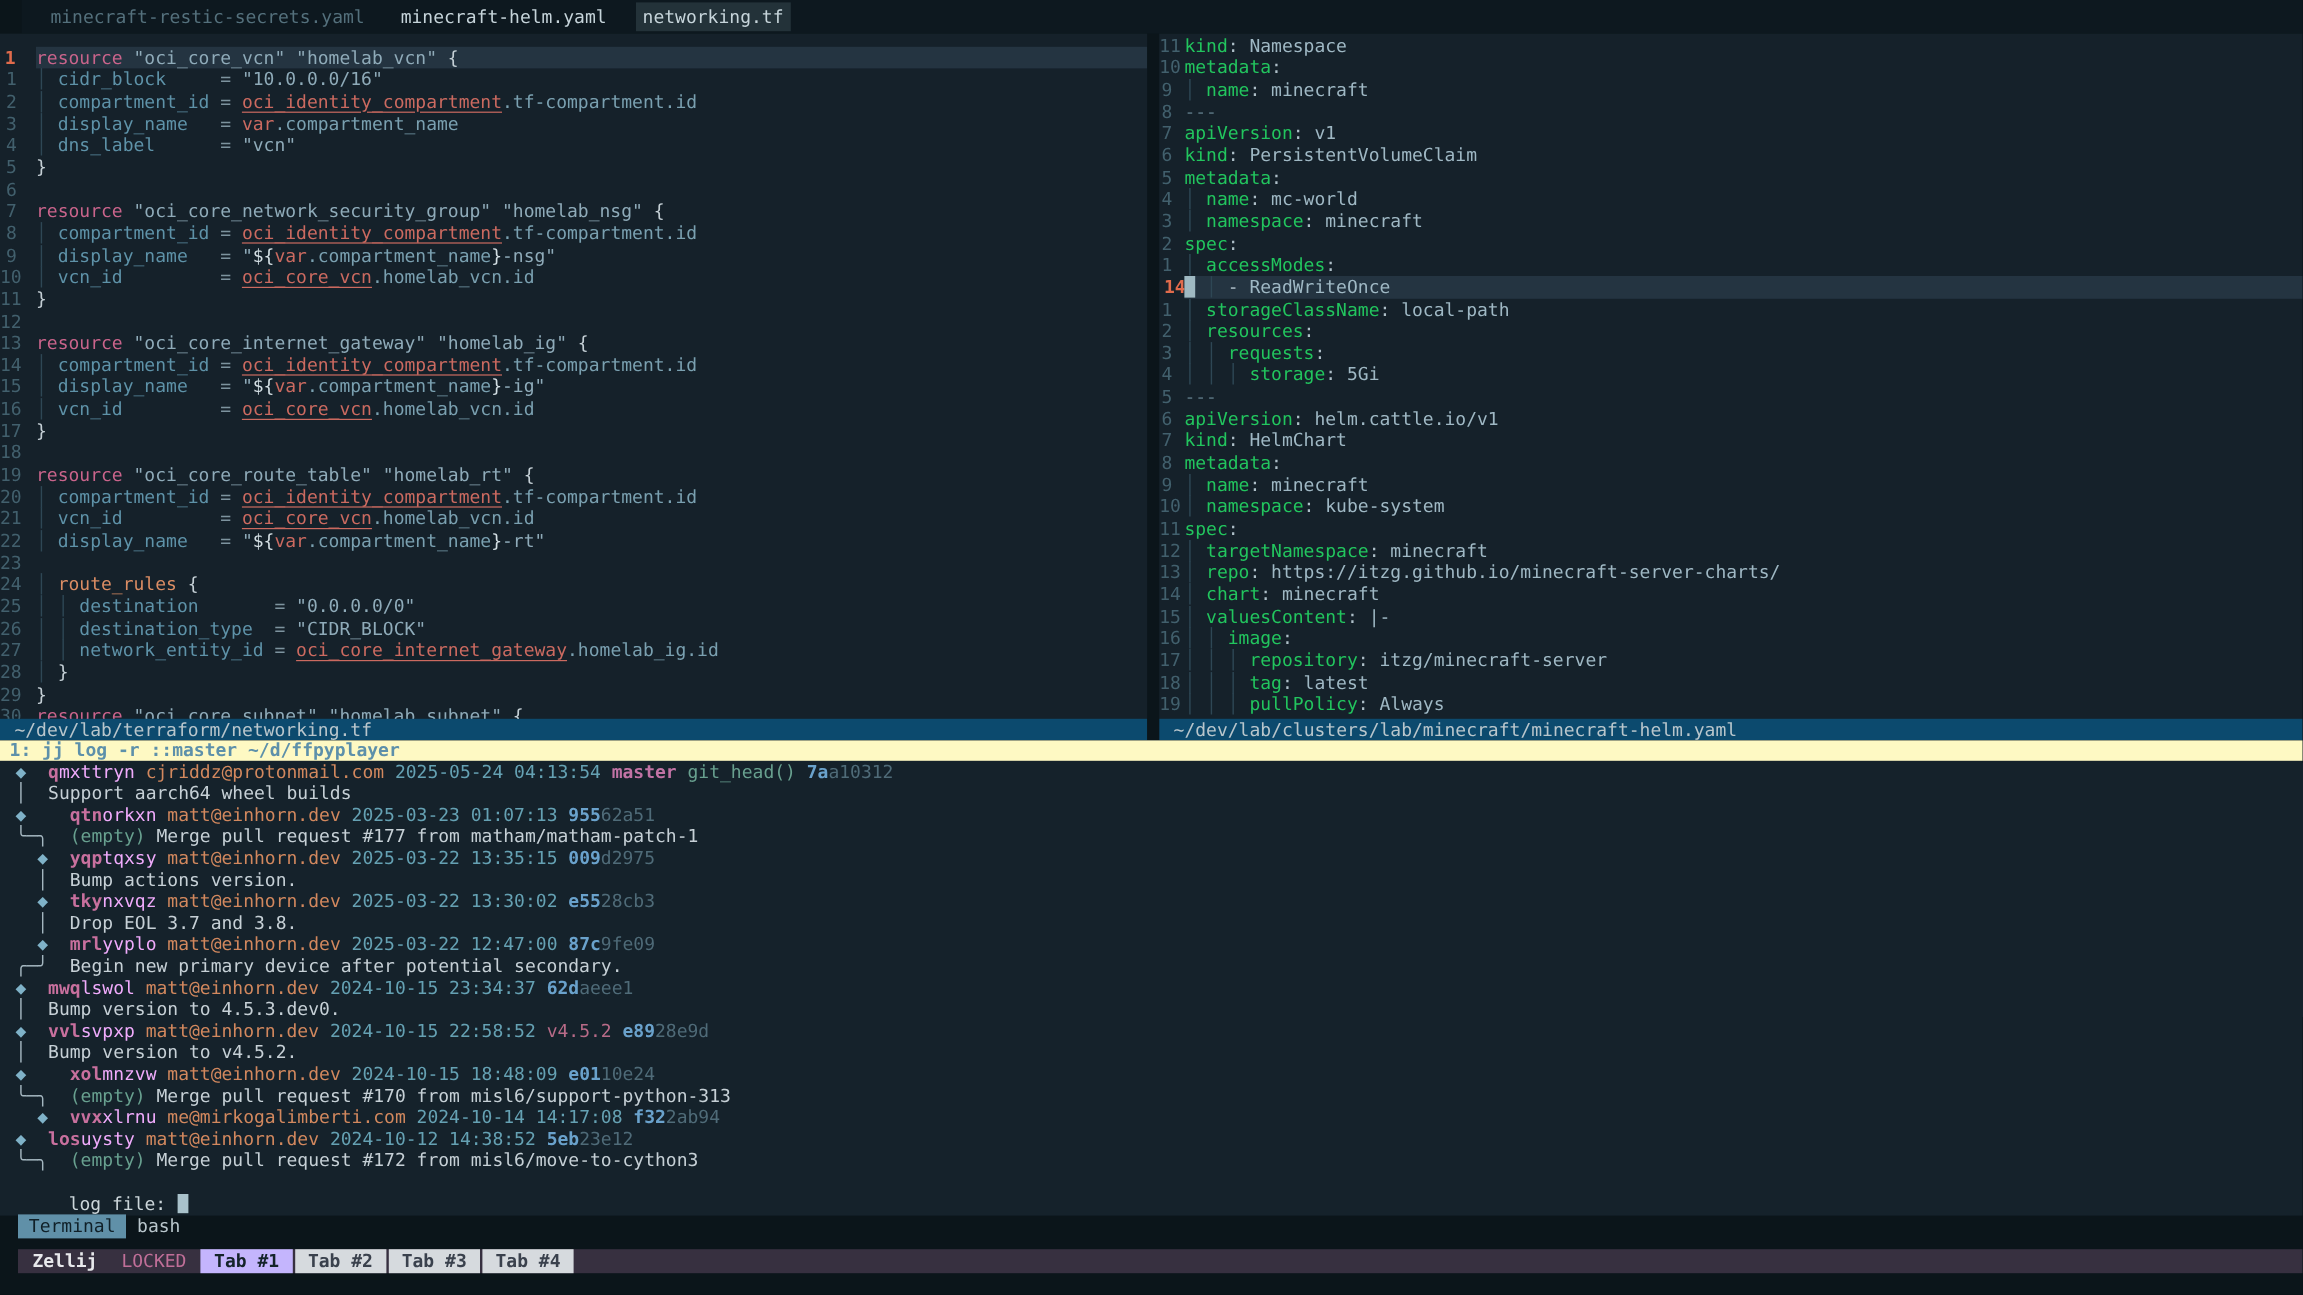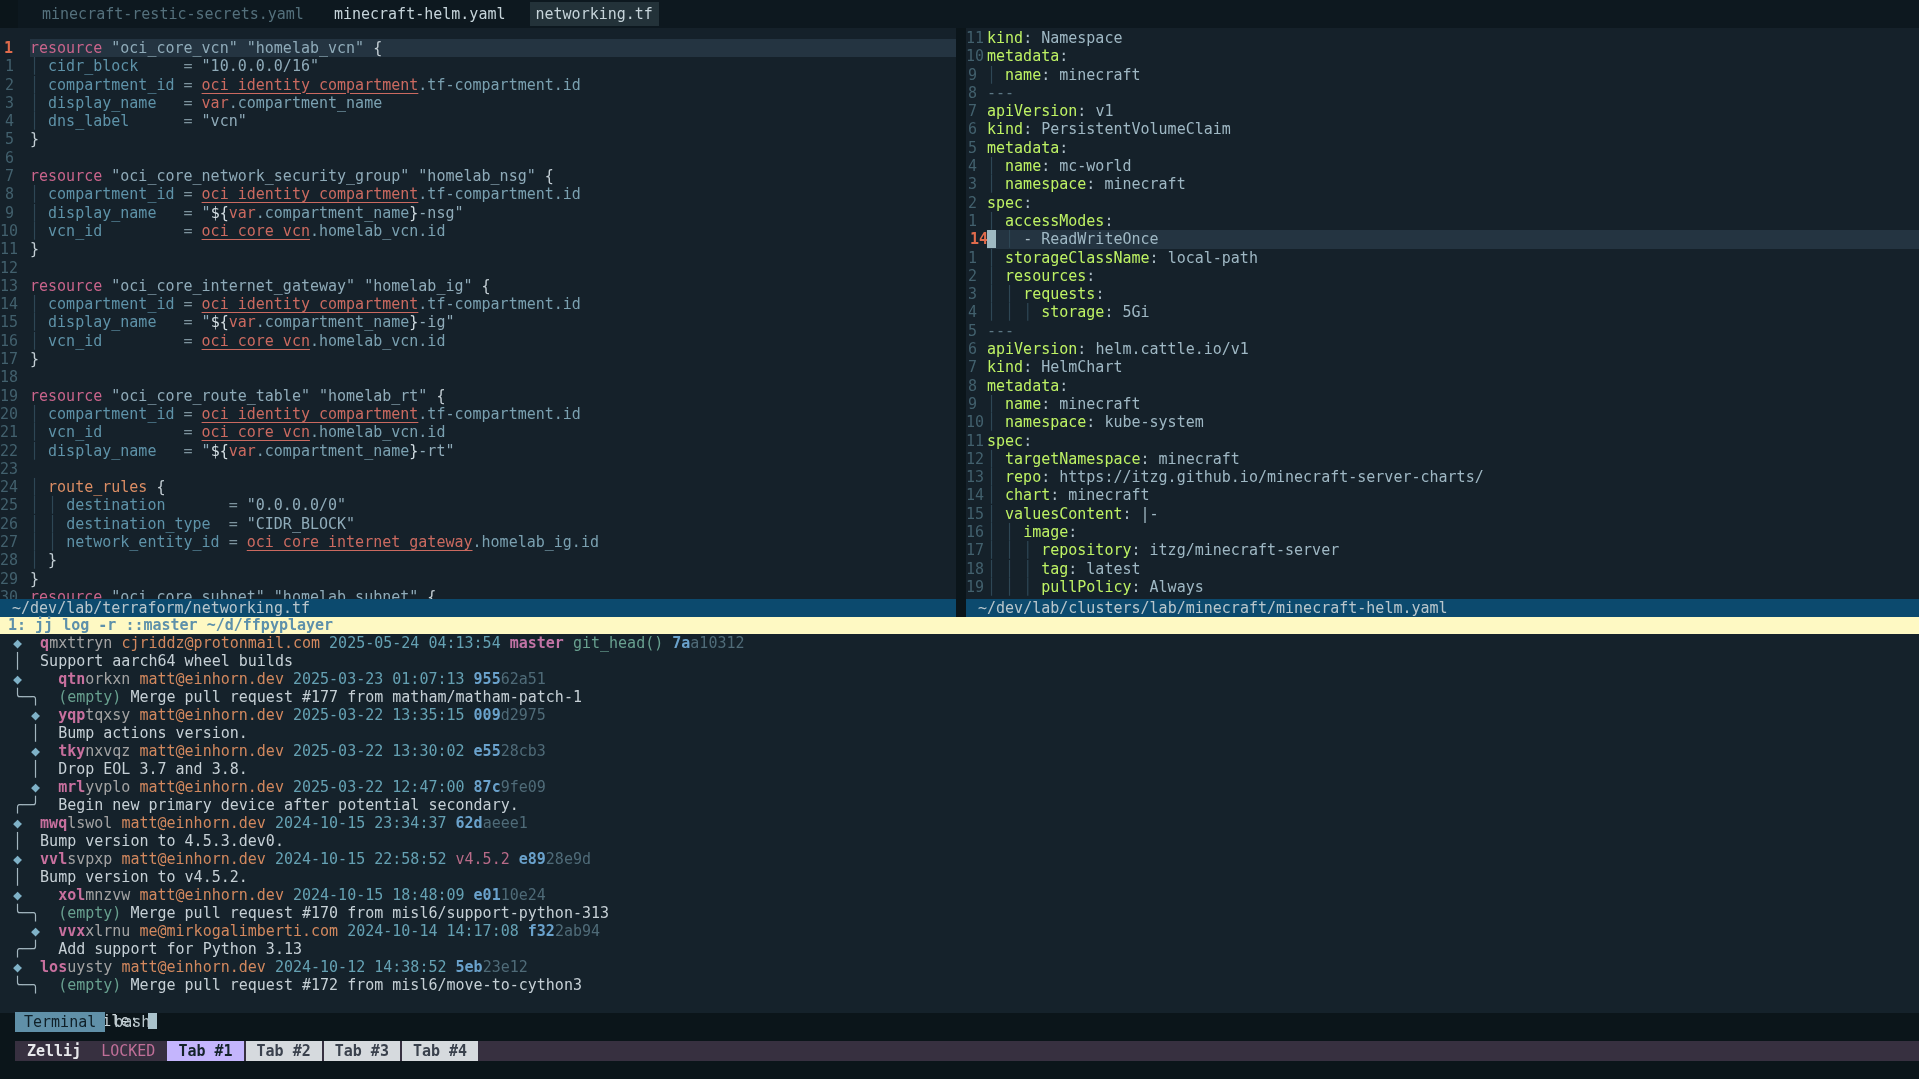--- a/index.html
+++ b/index.html
@@ -33,31 +33,31 @@
   .row.hl .code { background:#243441; }
   .statusline {
     position:absolute; left:0; bottom:0; width:100%; height:18.3px; line-height:18.3px;
     color:#b9c6cc; padding-left:12px; white-space:pre; background:#0c4a6e;
   }
   
   .s-kw{color:#c9648b} .s-str{color:#8fabb9} .s-attr{color:#5e92a8}
   .s-red{color:#cb6a60} .s-redu{color:#cb6a60; text-decoration:underline; text-underline-offset:3px;}
   .s-mem{color:#7aa0b0} .s-op{color:#7d939e} .s-pun{color:#c4cfd5}
   .s-ora{color:#db8d64} .s-interp{color:#d3dee3} .s-g{color:#2e4755}
-  .s-t{color:#aebfc8} .s-key{color:#bef264} .s-val{color:#9fb8c4} .s-dim{color:#5b7683}
+  .s-t{color:#aebfc8} .s-key{color:#22c55e} .s-val{color:#9fb8c4} .s-dim{color:#5b7683}
   .s-cur{background:#9fb9c2;}
   
   .pane-term { position:absolute; left:0; top:617px; width:1919px; height:396px; background:#15222b; }
   .term-title { height:17px; line-height:17px; padding-left:8px; color:#5d90aa; font-weight:bold; white-space:pre; background:#fef9c3; }
   .trow { height:18px; line-height:18px; padding-left:13px; white-space:pre; color:#c6d0d6; }
   .prow { height:18px; line-height:18px; padding-left:3px; white-space:pre; color:#ccd6da; }
   .cursor-block { display:inline-block; width:9px; height:16px; background:#a9c2cb; vertical-align:-3px; }
   
   .s-node{color:#7fb2c8} .s-line{color:#a3b6bf}
-  .s-cidp{color:#c8709e;font-weight:bold} .s-cid{color:#a3a3a3}
+  .s-cidp{color:#c8709e;font-weight:bold} .s-cid{color:#f0abfc}
   .s-email{color:#d2885e} .s-ts{color:#65a1b3}
   .s-branch{color:#c173a5;font-weight:bold} .s-head{color:#68a08f}
   .s-tag{color:#b86b88} .s-empty{color:#68a08f}
   .s-hashp{color:#6aa2cc;font-weight:bold} .s-hash{color:#4f6b78}
   .s-desc{color:#c6d0d6}
   
   .panebar { position:absolute; left:15px; top:1011px; height:21px; display:flex; align-items:center; gap:9px; }
   .badge { background:#6090a8; color:#102028; padding:1px 9px; white-space:pre; }
   .badge-sub { color:#b9c6cc; white-space:pre; }
   
@@ -354,21 +354,20 @@
         <div class="trow"><span class="s-t">  </span><span class="s-line">│</span><span class="s-t">  </span><span class="s-desc">Drop EOL 3.7 and 3.8.</span></div>
         <div class="trow"><span class="s-t">  </span><span class="s-node">◆</span><span class="s-t">  </span><span class="s-cidp">mrl</span><span class="s-cid">yvplo</span><span class="s-t"> </span><span class="s-email">matt@einhorn.dev</span><span class="s-t"> </span><span class="s-ts">2025-03-22 12:47:00</span><span class="s-t"> </span><span class="s-hashp">87c</span><span class="s-hash">9fe09</span></div>
         <div class="trow"><span class="s-line">╭─╯</span><span class="s-t">  </span><span class="s-desc">Begin new primary device after potential secondary.</span></div>
         <div class="trow"><span class="s-node">◆</span><span class="s-t">  </span><span class="s-cidp">mwq</span><span class="s-cid">lswol</span><span class="s-t"> </span><span class="s-email">matt@einhorn.dev</span><span class="s-t"> </span><span class="s-ts">2024-10-15 23:34:37</span><span class="s-t"> </span><span class="s-hashp">62d</span><span class="s-hash">aeee1</span></div>
         <div class="trow"><span class="s-line">│</span><span class="s-t">  </span><span class="s-desc">Bump version to 4.5.3.dev0.</span></div>
         <div class="trow"><span class="s-node">◆</span><span class="s-t">  </span><span class="s-cidp">vvl</span><span class="s-cid">svpxp</span><span class="s-t"> </span><span class="s-email">matt@einhorn.dev</span><span class="s-t"> </span><span class="s-ts">2024-10-15 22:58:52</span><span class="s-t"> </span><span class="s-tag">v4.5.2</span><span class="s-t"> </span><span class="s-hashp">e89</span><span class="s-hash">28e9d</span></div>
         <div class="trow"><span class="s-line">│</span><span class="s-t">  </span><span class="s-desc">Bump version to v4.5.2.</span></div>
         <div class="trow"><span class="s-node">◆</span><span class="s-t">    </span><span class="s-cidp">xol</span><span class="s-cid">mnzvw</span><span class="s-t"> </span><span class="s-email">matt@einhorn.dev</span><span class="s-t"> </span><span class="s-ts">2024-10-15 18:48:09</span><span class="s-t"> </span><span class="s-hashp">e01</span><span class="s-hash">10e24</span></div>
         <div class="trow"><span class="s-line">╰─╮</span><span class="s-t">  </span><span class="s-empty">(empty)</span><span class="s-desc"> Merge pull request #170 from misl6/support-python-313</span></div>
         <div class="trow"><span class="s-t">  </span><span class="s-node">◆</span><span class="s-t">  </span><span class="s-cidp">vvx</span><span class="s-cid">xlrnu</span><span class="s-t"> </span><span class="s-email">me@mirkogalimberti.com</span><span class="s-t"> </span><span class="s-ts">2024-10-14 14:17:08</span><span class="s-t"> </span><span class="s-hashp">f32</span><span class="s-hash">2ab94</span></div>
-        <div class="trow"><span class="s-line">╭─╯</span><span class="s-t">  </span><span class="s-desc">Add support for Python 3.13</span></div>
         <div class="trow"><span class="s-node">◆</span><span class="s-t">  </span><span class="s-cidp">los</span><span class="s-cid">uysty</span><span class="s-t"> </span><span class="s-email">matt@einhorn.dev</span><span class="s-t"> </span><span class="s-ts">2024-10-12 14:38:52</span><span class="s-t"> </span><span class="s-hashp">5eb</span><span class="s-hash">23e12</span></div>
         <div class="trow"><span class="s-line">╰─╮</span><span class="s-t">  </span><span class="s-empty">(empty)</span><span class="s-desc"> Merge pull request #172 from misl6/move-to-cython3</span></div>
       </div>
     <div class="prow">
       <span>log file:</span><span> </span><span class="cursor-block"></span>
     </div>
   </div>
 
   <div class="panebar">
     <span class="badge">Terminal</span>

